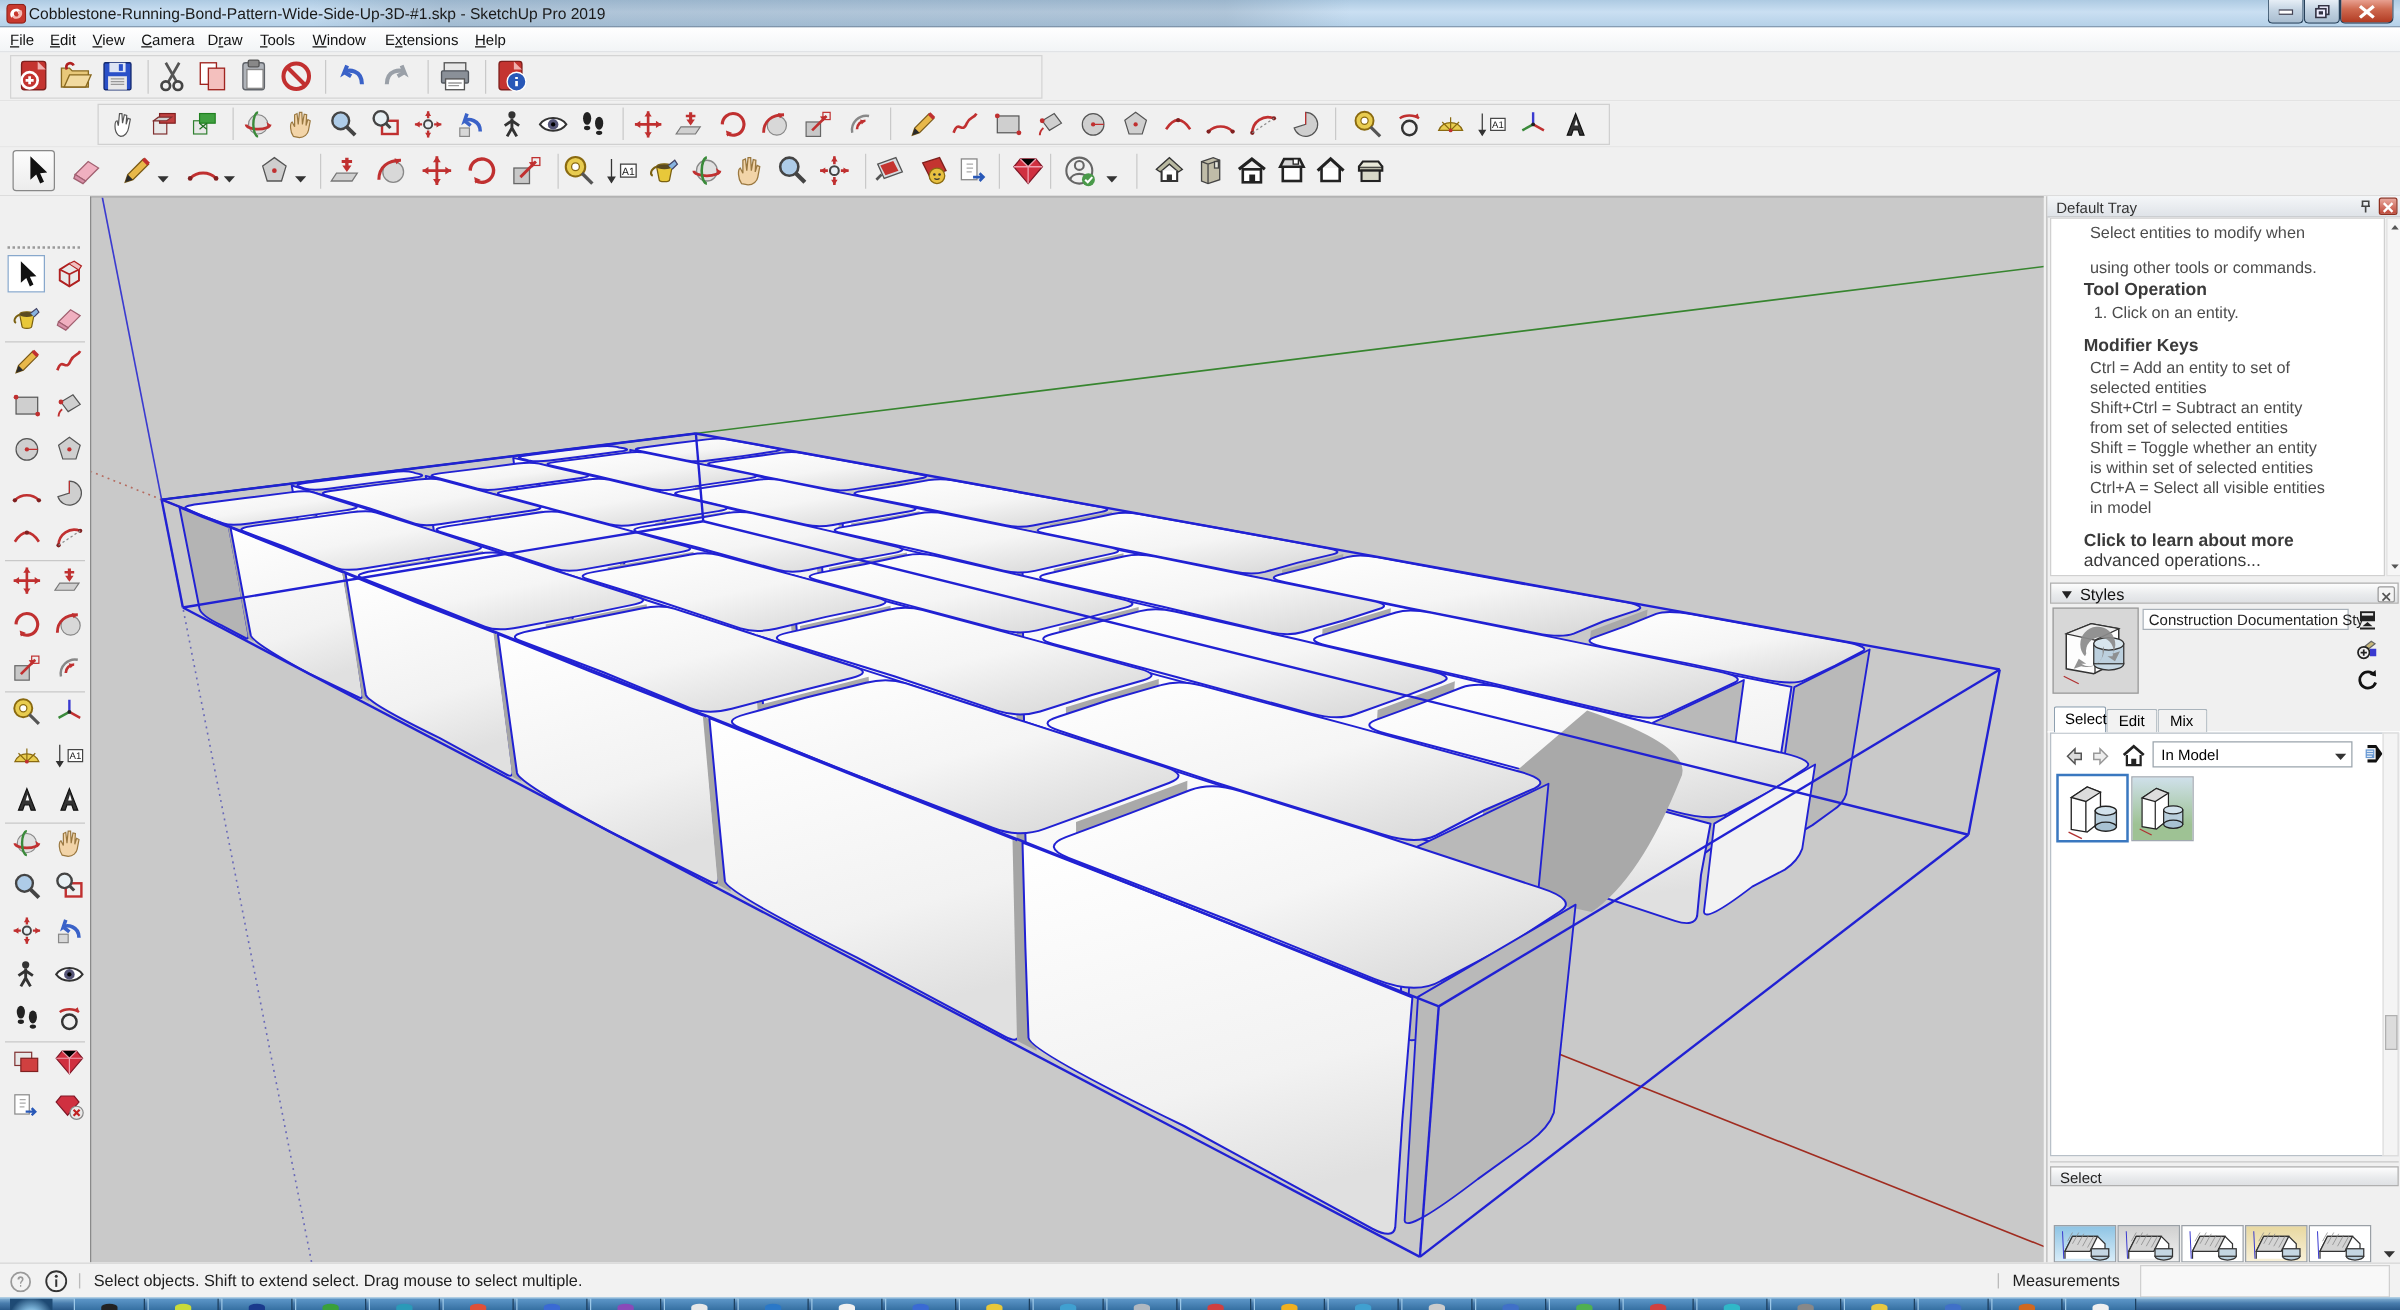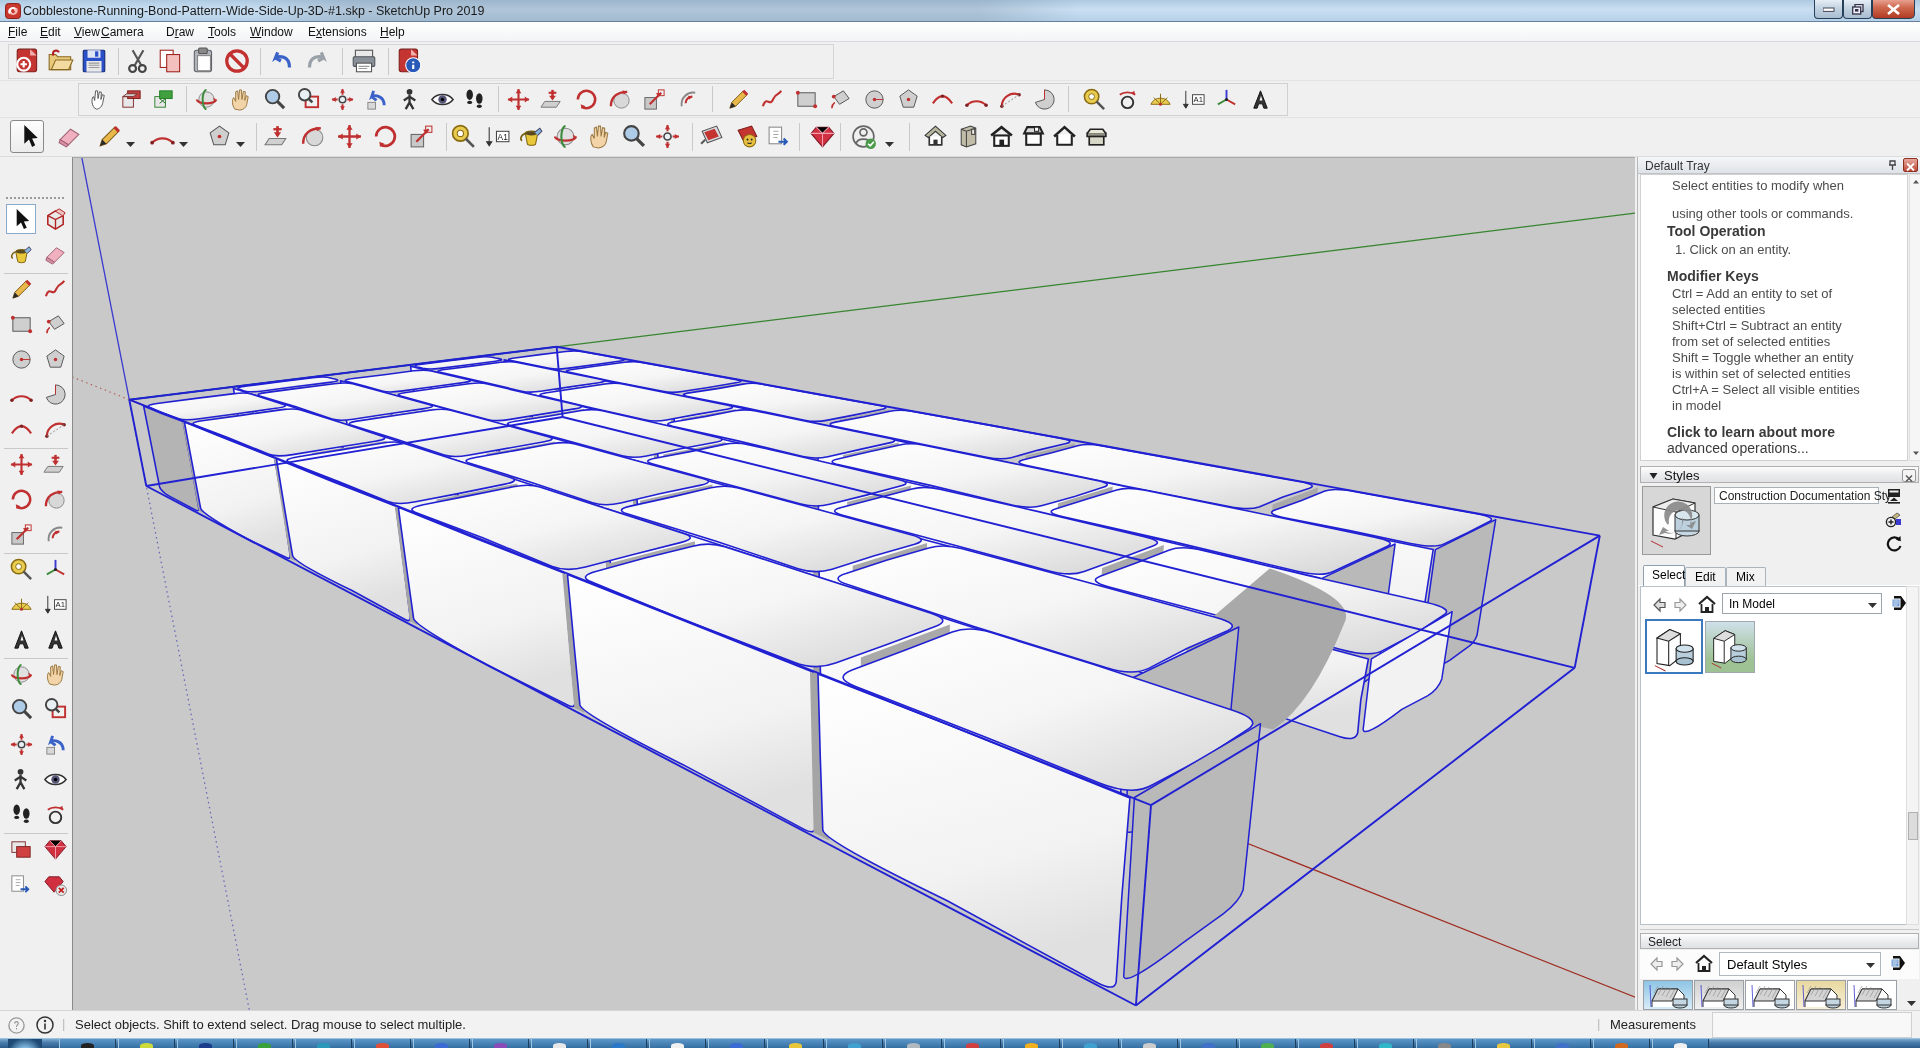--- a/index.html
+++ b/index.html
@@ -64,21 +64,21 @@
         <svg width="13" height="11" viewBox="0 0 13 11">
           <path d="M1 1 L12 10 M12 1 L1 10" stroke="#fff" stroke-width="2.6"></path>
         </svg>
       </div>
     </div>
   </div>
 <div id="menubar" class="abs">
 <span style="left:8px"><u>F</u>ile</span>
 <span style="left:40px"><u>E</u>dit</span>
 <span style="left:74px"><u>V</u>iew</span>
-<span style="left:101px"><u>C</u>amera</span>
+<span style="left:113px"><u>C</u>amera</span>
 <span style="left:166px">D<u>r</u>aw</span>
 <span style="left:208px"><u>T</u>ools</span>
 <span style="left:250px"><u>W</u>indow</span>
 <span style="left:308px">E<u>x</u>tensions</span>
 <span style="left:380px"><u>H</u>elp</span>
 </div>
 <div id="tb1" class="tb abs">
     <div class="tb1box"></div>
 <div class="ticon" style="left:14px;top:5px"><svg width="28" height="28" viewBox="0 0 26 26" style="">
         <rect x="3" y="2" width="18" height="21" rx="2" fill="#c43430" stroke="#7e1f1c"></rect>
@@ -942,44 +942,20 @@
             <path d="M6 42 L16 47" stroke="#b03030"></path>
           </svg></div>
 </div>
 <div class="abs" style="left:268px;top:429px;width:13px;height:339px;background:#f4f4f4;border:1px solid #ddd">
         <div class="abs" style="left:1px;top:225px;width:10px;height:28px;background:#dcdcdc;border:1px solid #b0b0b0"></div>
       </div>
 <div class="abs" style="left:2px;top:772px;width:279px;height:3px;border-top:1px solid #c8c8c8"></div>
 <div class="abs hdr" style="left:2px;top:776px;width:279px;height:16px">
         <span style="position:absolute;left:7px;top:1px;font-size:12px;color:#222">Select</span>
       </div>
-<div class="abs" style="left:2px;top:793px;width:279px;height:29px;background:#fcfcfc">
-<svg class="abs" style="left:8px;top:6px" width="17" height="16" viewBox="0 0 17 16">
-          <path d="M9 2 L3 8 L9 14 L9 10.5 L14 10.5 L14 5.5 L9 5.5 Z" fill="#eee" stroke="#999" stroke-width="1.2"></path>
-        </svg>
-<svg class="abs" style="left:29px;top:6px" width="17" height="16" viewBox="0 0 17 16">
-          <path d="M8 2 L14 8 L8 14 L8 10.5 L3 10.5 L3 5.5 L8 5.5 Z" fill="#eee" stroke="#999" stroke-width="1.2"></path>
-        </svg>
-<svg class="abs" style="left:54px;top:4px" width="20" height="19" viewBox="0 0 20 19">
-          <path d="M2 9 L10 2 L18 9" fill="none" stroke="#222" stroke-width="2.2"></path>
-          <path d="M4.5 9 v8 h11 v-8" fill="#fff" stroke="#222" stroke-width="1.8"></path>
-          <rect x="8" y="12" width="4" height="5" fill="#222"></rect>
-        </svg>
-<div class="abs" style="left:79px;top:2px;width:162px;height:24px;background:#fff;border:1px solid #b0b8c0">
-          <span style="position:absolute;left:7px;top:4px;font-size:13px">Default Styles</span>
-          <svg class="abs" style="left:146px;top:9px" width="9" height="7" viewBox="0 0 9 7">
-            <path d="M0 1 l4.5 5 l4.5 -5 Z" fill="#333"></path>
-          </svg>
-        </div>
-<svg class="abs" style="left:249px;top:3px" width="20" height="20" viewBox="0 0 20 20">
-          <path d="M4 3 h7 l5 7 l-5 7 H4 Z" fill="#111"></path>
-          <rect x="2" y="6" width="8" height="8" fill="#6a9ad4" stroke="#fff"></rect>
-          <path d="M3.5 8 h5 M3.5 10 h5 M3.5 12 h4" stroke="#fff" stroke-width="0.8"></path>
-        </svg>
-</div>
 <div class="abs thumb" style="left:5px;top:823px;width:50px;height:30px;background:linear-gradient(#8ec4e4,#d8ecf8);overflow:hidden"><svg width="48" height="28" viewBox="0 0 48 28">
           <path d="M8 26 L8 20 L14 8 L34 8 L40 14 L40 26" fill="#fff" stroke="#333"></path>
           <path d="M8 20 L14 8 L34 8 L28 20 Z" fill="#d4d4d4" stroke="#333"></path>
           <path d="M10 12 l4 -7 M14 14 l5 -9 M18 15 l5 -9 M22 16 l5 -9 M26 17 l5 -9" stroke="#888" stroke-width="0.6"></path>
           <ellipse cx="36" cy="24" rx="7" ry="3" fill="#b8cedc" stroke="#333"></ellipse>
           <rect x="29" y="18" width="14" height="6" fill="#c4d6e2" stroke="#333"></rect>
           <path d="M6 4 L7 26" stroke="#3a3ad0" stroke-width="0.8"></path>
         </svg></div>
 <div class="abs thumb" style="left:56px;top:823px;width:50px;height:30px;background:linear-gradient(#d0d0d0,#f0f0f0);overflow:hidden"><svg width="48" height="28" viewBox="0 0 48 28">
           <path d="M8 26 L8 20 L14 8 L34 8 L40 14 L40 26" fill="#fff" stroke="#333"></path>

